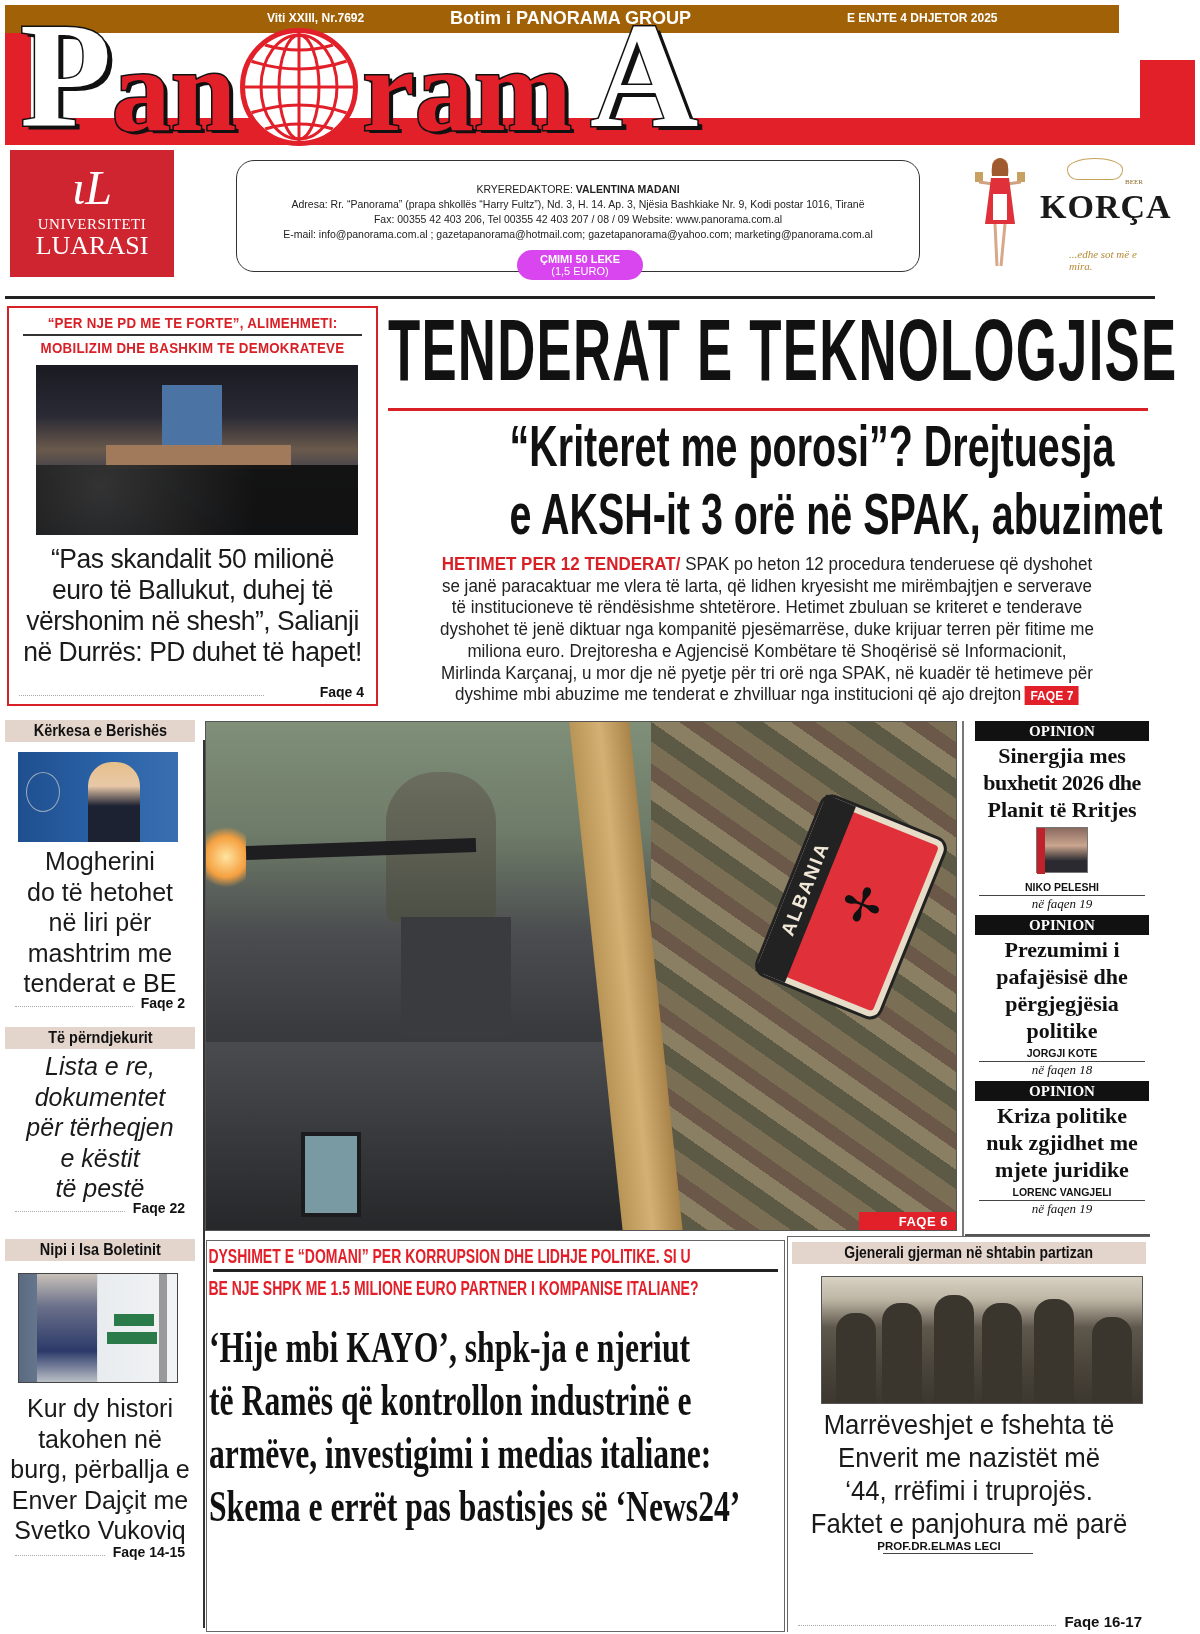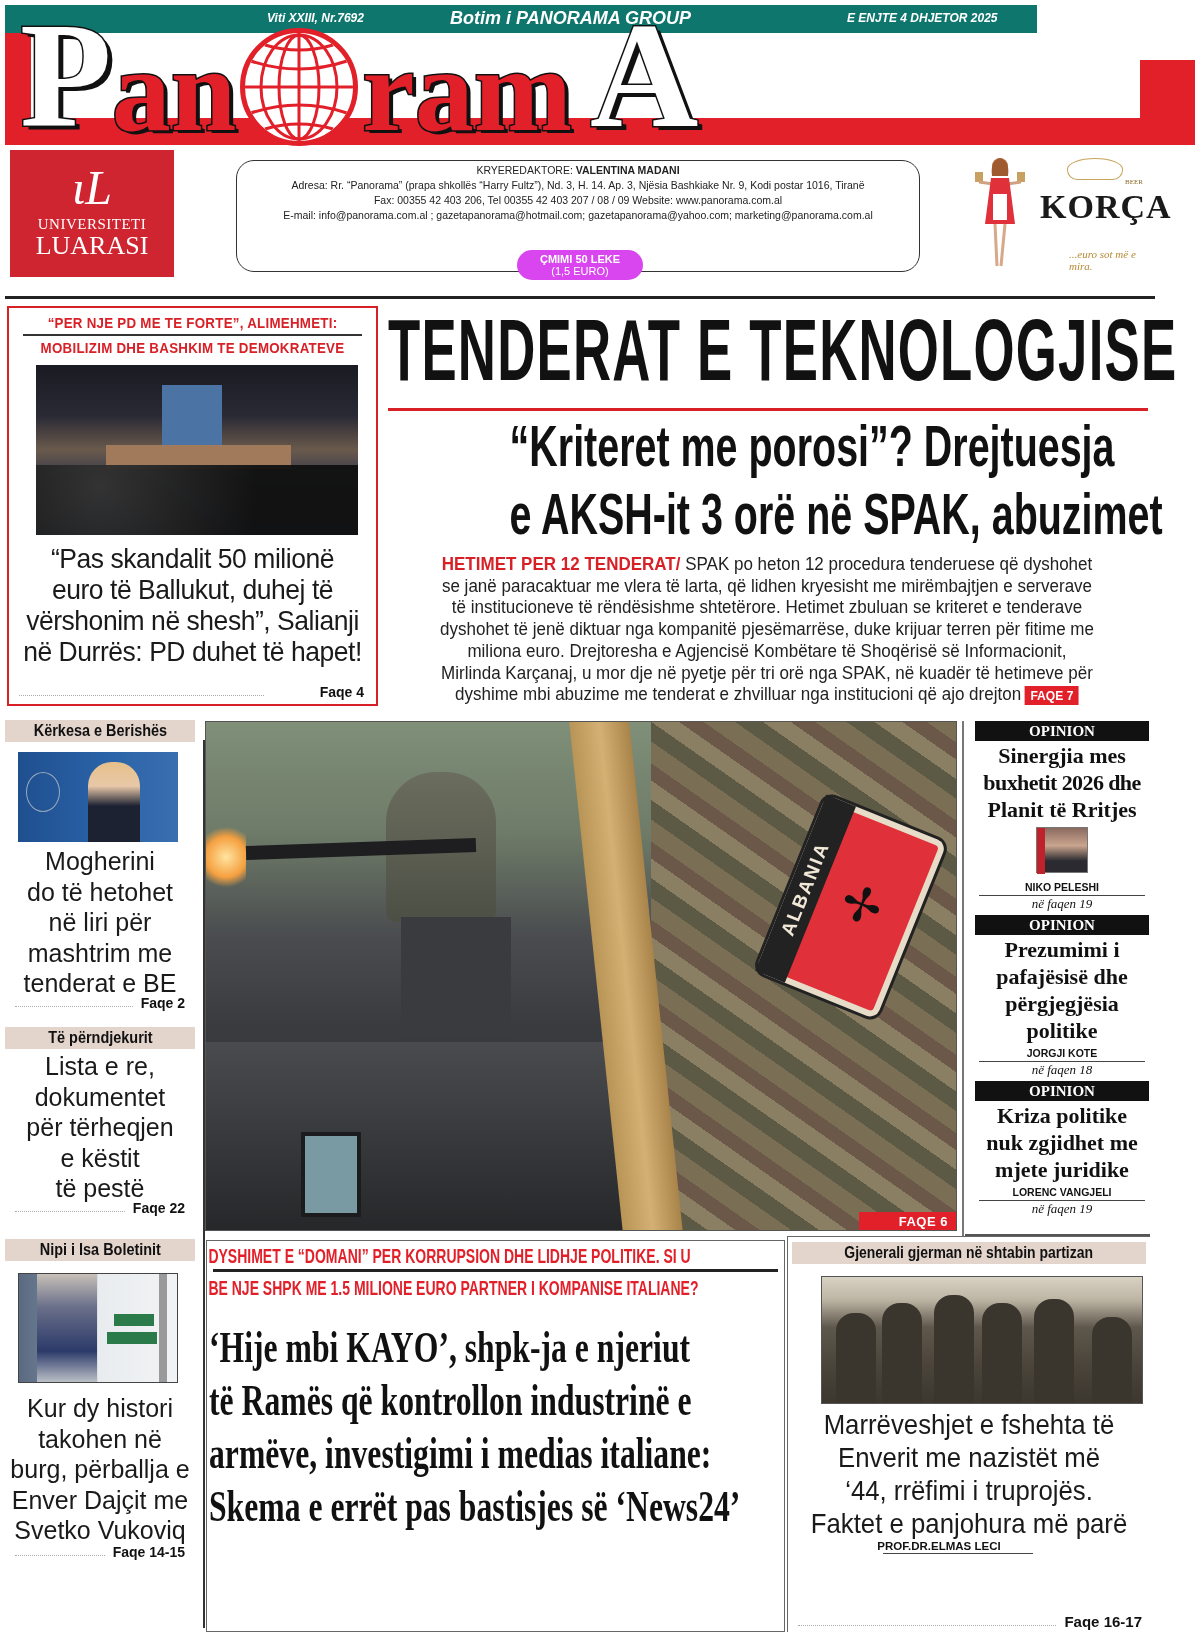--- a/index.html
+++ b/index.html
@@ -1,42 +1,42 @@
 <!DOCTYPE html>
 <html><head>
 <meta charset="utf-8">
 <style>
   * { box-sizing: border-box; margin: 0; padding: 0; }
   html, body { width: 1200px; height: 1634px; background: #ffffff; overflow: hidden; }
   body { font-family: "Liberation Sans", sans-serif; color: #111; position: relative; }
 
   
   .masthead { position: absolute; left: 0; top: 0; width: 1200px; height: 150px; }
-  .top-band { position: absolute; left: 5px; top: 5px; width: 1032px; height: 28px; background: #0f766e; font-style: italic; }
+  .top-band { position: absolute; left: 5px; top: 5px; width: 1114px; height: 28px; background: #a16207; }
   .top-band .meta { position: absolute; top: 6px; color: #fff; font-weight: bold; font-size: 12px; font-family: "Liberation Sans", sans-serif; }
   .top-band .meta.left { left: 262px; }
   .top-band .meta.center { left: 445px; top: 3px; font-size: 18px; }
   .top-band .meta.right { left: 842px; }
   .band-left { position: absolute; left: 5px; top: 5px; width: 26px; height: 140px; background: #e2202a; }
   .band-right { position: absolute; left: 1140px; top: 60px; width: 55px; height: 85px; background: #e2202a; }
   .band-bottom { position: absolute; left: 5px; top: 118px; width: 1190px; height: 27px; background: #e2202a; }
   .logo { position: absolute; left: 20px; top: 20px; width: 1180px; height: 130px; display: flex; align-items: flex-end; }
   .logo .l { font-family: "Liberation Serif", serif; font-weight: bold; line-height: 1;
              -webkit-text-stroke: 3px #111; paint-order: stroke fill; }
   .logo .big { font-size: 150px; color: #fff; text-shadow: 5px 4px 0 #111; }
   .logo .small { font-size: 118px; color: #e2202a; text-shadow: 4px 3px 0 #111; }
   .globe { width: 118px; height: 118px; margin: 0 4px 4px 4px; border: 5px solid #e2202a; border-radius: 50%; background: #fff; position: relative; overflow: hidden; }
   .globe svg { position: absolute; left: 0; top: 0; }
 
   
   .ad-luarasi { position: absolute; left: 10px; top: 150px; width: 164px; height: 127px; background: #cf2530; color: #fff; text-align: center; font-family: "Liberation Serif", serif; }
   .ad-luarasi .mono { font-size: 48px; font-style: italic; line-height: 1; margin-top: 14px; }
   .ad-luarasi .u { font-size: 15px; letter-spacing: 0.5px; margin-top: 4px; }
   .ad-luarasi .n { font-size: 26px; line-height: 1; }
-  .info-box { position: absolute; left: 236px; top: 160px; width: 684px; height: 112px; border: 1.5px solid #333; border-radius: 18px; text-align: center; font-size: 10.5px; line-height: 15px; padding-top: 2px; color: #222; }
+  .info-box { position: absolute; left: 236px; top: 160px; width: 684px; height: 112px; border: 1.5px solid #333; border-radius: 18px; text-align: center; font-size: 10.5px; line-height: 15px; padding-top: 21px; color: #222; }
   .info-box b { font-weight: bold; }
   .price { position: absolute; left: 517px; top: 250px; width: 126px; height: 30px; background: #d946ef; color: #fff; border-radius: 15px; text-align: center; font-size: 11px; font-weight: bold; line-height: 12px; padding-top: 3px; }
   .price .sub { font-weight: normal; font-size: 11px; display: block; }
   .ad-korca { position: absolute; left: 955px; top: 150px; width: 200px; height: 125px; }
   .ad-korca .girl { position: absolute; left: 20px; top: 4px; width: 50px; height: 120px; }
   .ad-korca .brand { position: absolute; left: 85px; top: 38px; font-family: "Liberation Serif", serif; font-size: 34px; font-weight: bold; color: #1a1a1a; letter-spacing: 1px; }
   .ad-korca .beer { position: absolute; left: 170px; top: 28px; font-size: 7px; color: #8a6a2a; font-family: "Liberation Serif", serif; }
   .ad-korca .crest { position: absolute; left: 112px; top: 8px; width: 56px; height: 22px; border: 1px solid #c7a55d; border-radius: 50% 50% 10px 10px; }
   .ad-korca .slogan { position: absolute; left: 114px; top: 98px; font-family: "Liberation Serif", serif; font-style: italic; font-size: 11px; color: #b68a34; }
   .rule-header { position: absolute; left: 5px; top: 296px; width: 1150px; height: 3px; background: #222; }
@@ -186,21 +186,21 @@
     <rect x="42" y="18" width="8" height="10" fill="#c8a060"></rect>
     <path d="M4 28 L18 30 L32 30 L46 28" stroke="#d0a080" stroke-width="3" fill="none"></path>
     <path d="M16 24 L34 24 L40 70 L10 70Z" fill="#e0303a"></path>
     <rect x="18" y="40" width="14" height="26" fill="#ffffff"></rect>
     <line x1="20" y1="70" x2="22" y2="112" stroke="#d8a888" stroke-width="3"></line>
     <line x1="30" y1="70" x2="26" y2="112" stroke="#d8a888" stroke-width="3"></line>
   </svg>
   <div class="crest"></div>
   <div class="beer">BEER</div>
   <div class="brand">KORÇA</div>
-  <div class="slogan">...euro sot më e mira.</div>
+  <div class="slogan">...edhe sot më e mira.</div>
 </div>
 
 <div class="rule-header"></div>
 
 <div class="lead-left">
   <div class="kicker k1">“PER NJE PD ME TE FORTE”, ALIMEHMETI:</div>
   <div class="kick-rule"></div>
   <div class="kicker">MOBILIZIM DHE BASHKIM TE DEMOKRATEVE</div>
   <div class="photo">
     <div class="screen"></div>
@@ -252,21 +252,21 @@
       <div>tenderat e BE</div>
     </div>
     <div class="side-footer" style="margin-top:-4px;">
       <span class="dots"></span>
       <span class="faqe">Faqe 2</span>
     </div>
   </div>
 
   <div style="position:absolute; left:5px; top:312px; width:190px;">
     <div class="tag"><span>Të përndjekurit</span></div>
-    <div class="side-story" style="margin-top:2px;">
+    <div class="side-story" style="margin-top:2px;font-style:italic;">
       <div>Lista e re,</div>
       <div>dokumentet</div>
       <div>për tërheqjen</div>
       <div>e këstit</div>
       <div>të pestë</div>
     </div>
     <div class="side-footer" style="margin-top:-4px;">
       <span class="dots"></span>
       <span class="faqe">Faqe 22</span>
     </div>

